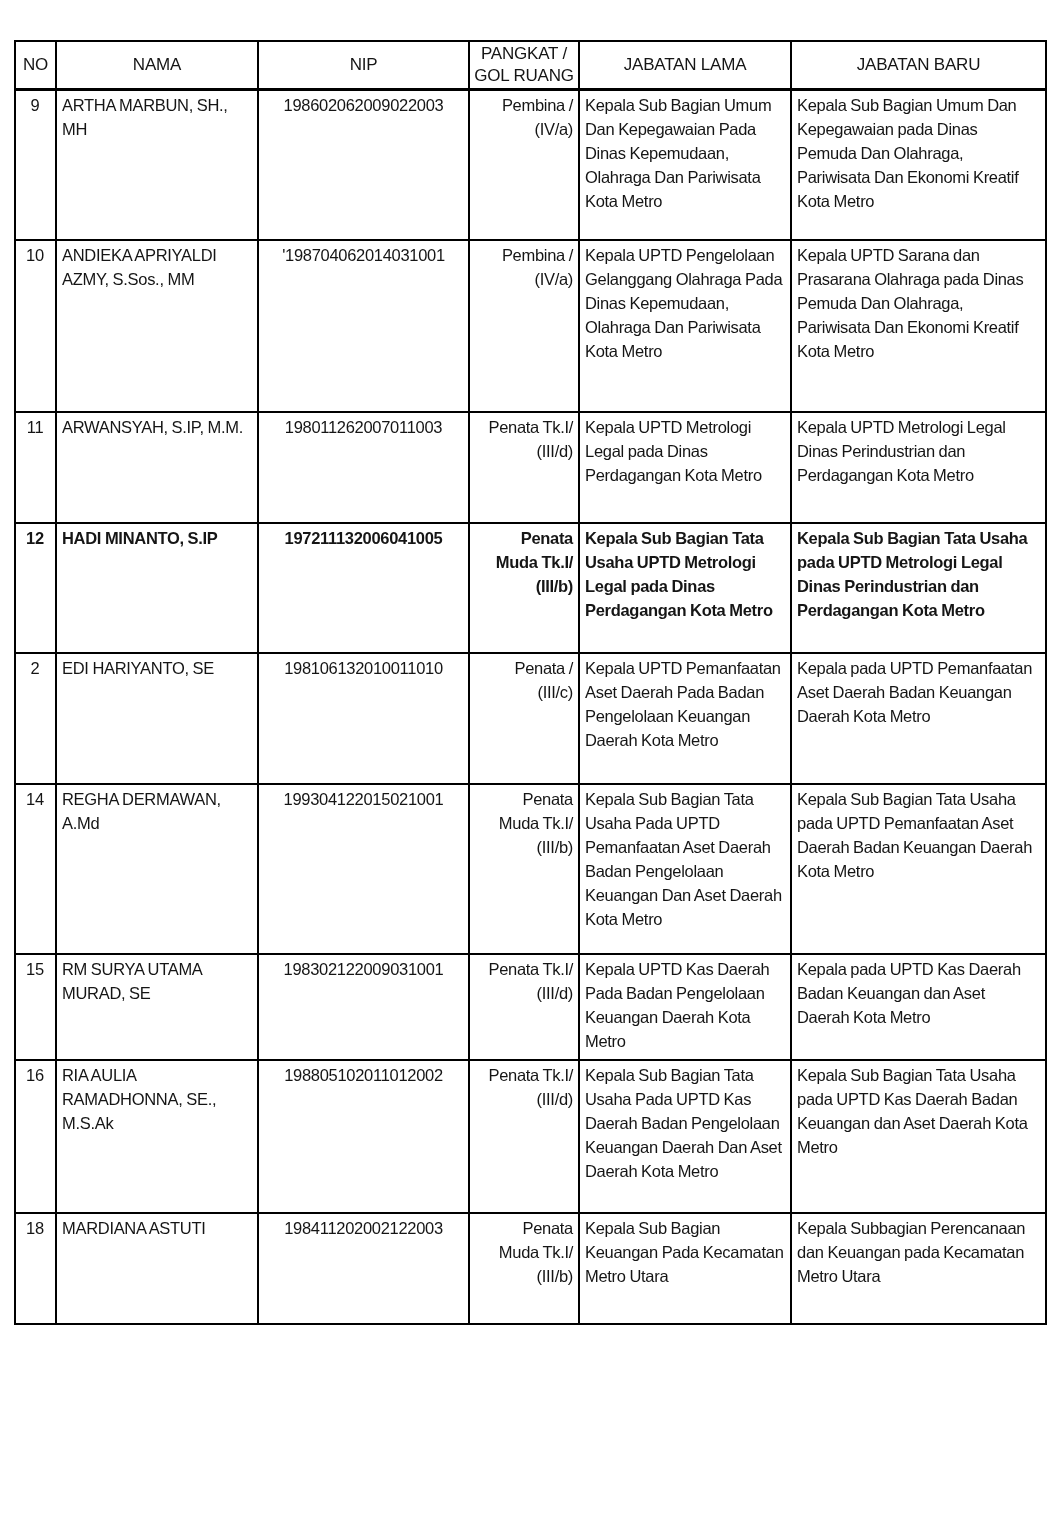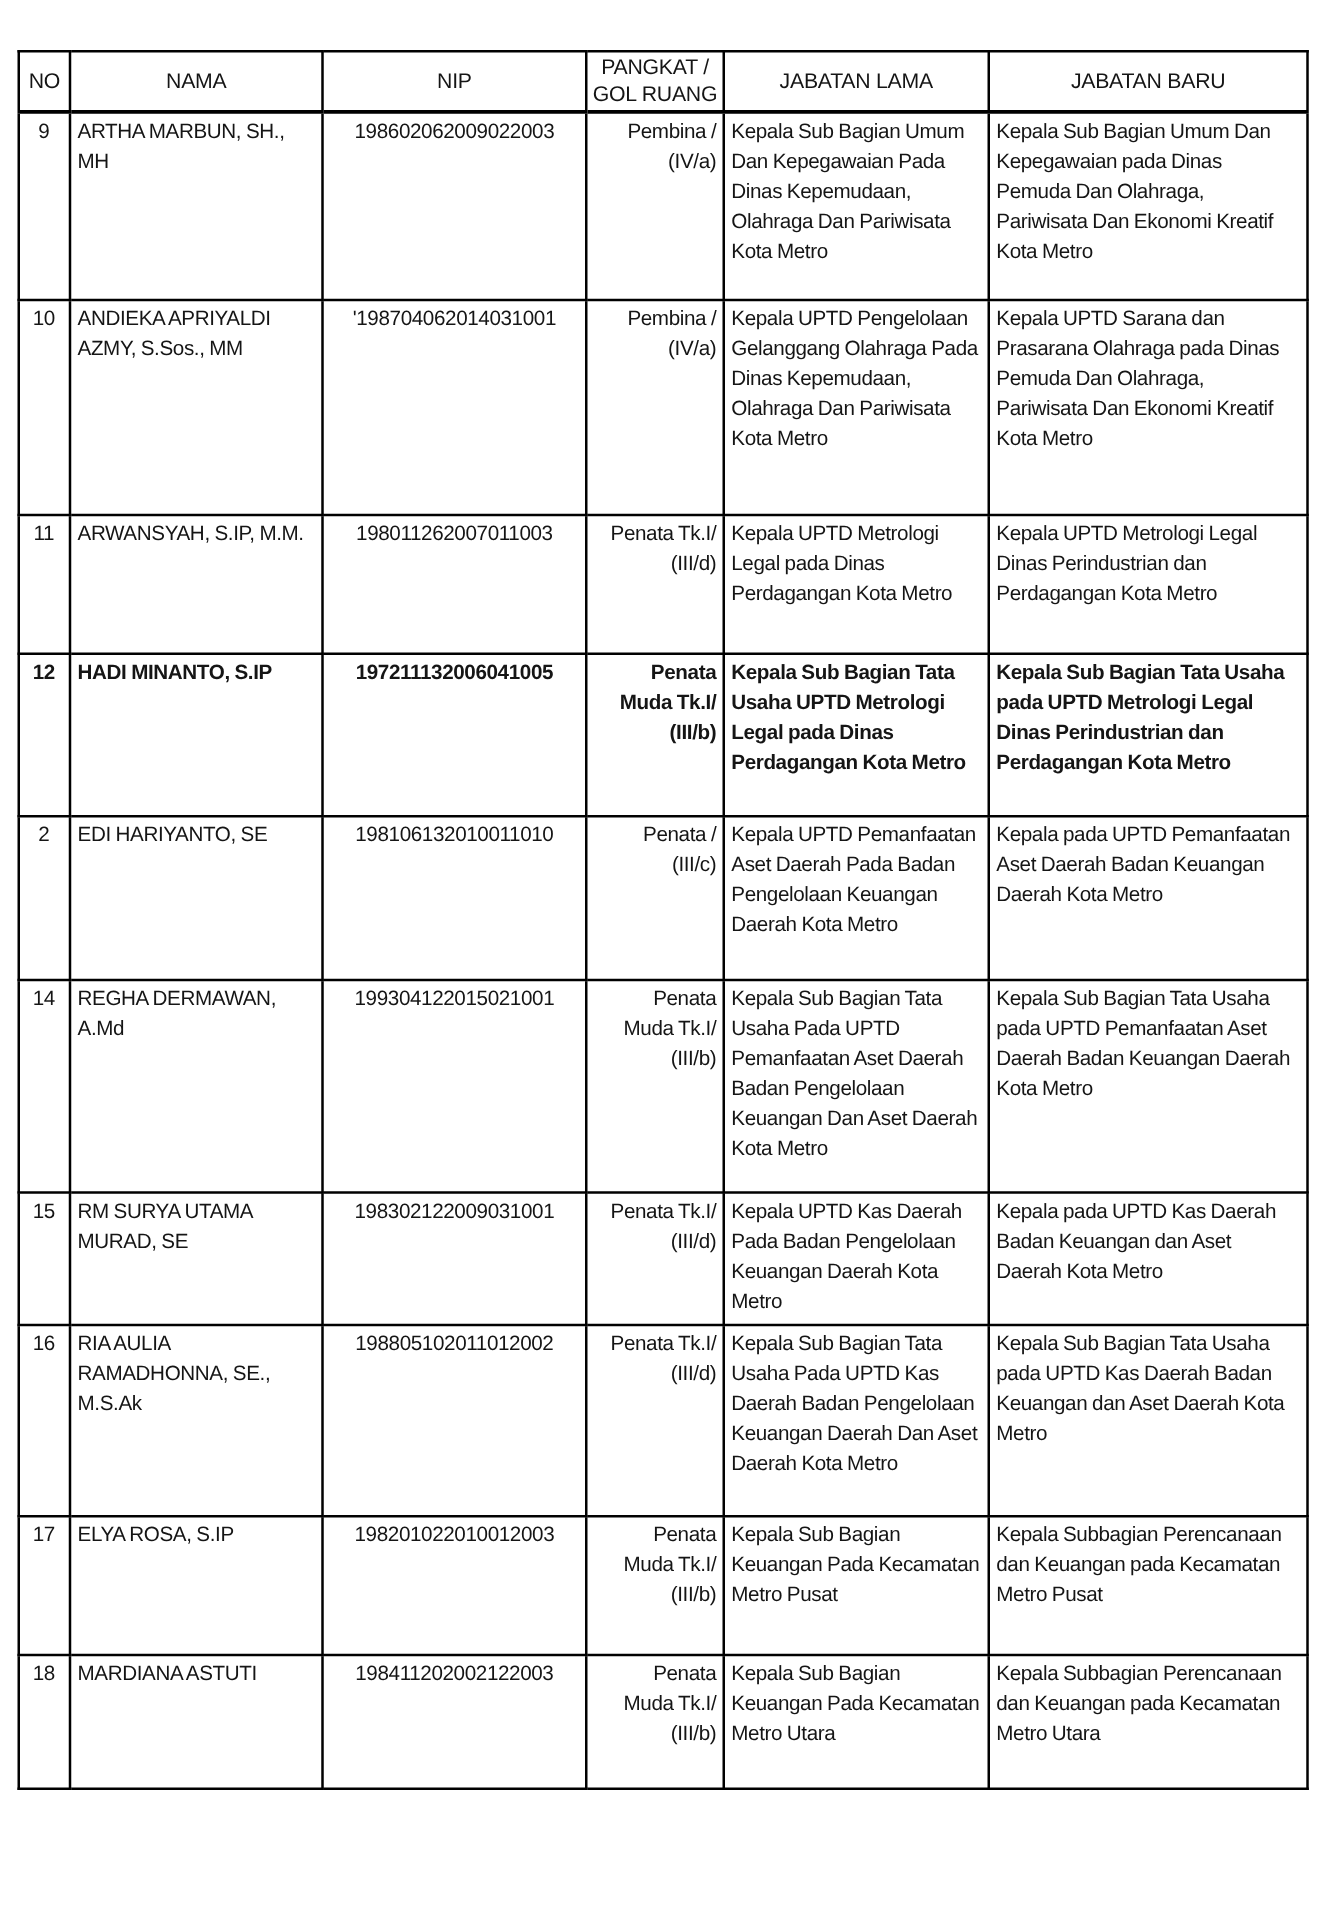--- a/index.html
+++ b/index.html
@@ -164,30 +164,20 @@
         <tr>
     <td class="cell-no">16</td>
     <td class="cell-nama">RIA AULIA RAMADHONNA, SE., M.S.Ak</td>
     <td class="cell-nip">198805102011012002</td>
     <td class="cell-pangkat">Penata Tk.I/
 (III/d)</td>
     <td class="cell-lama">Kepala Sub Bagian Tata Usaha Pada UPTD Kas Daerah Badan Pengelolaan Keuangan Daerah Dan Aset Daerah Kota Metro</td>
     <td class="cell-baru">Kepala Sub Bagian Tata Usaha pada UPTD Kas Daerah Badan Keuangan dan Aset Daerah Kota Metro</td>
   </tr>
         <tr>
-    <td class="cell-no">17</td>
-    <td class="cell-nama">ELYA ROSA, S.IP</td>
-    <td class="cell-nip">198201022010012003</td>
-    <td class="cell-pangkat">Penata
-Muda Tk.I/
-(III/b)</td>
-    <td class="cell-lama">Kepala Sub Bagian Keuangan Pada Kecamatan Metro Pusat</td>
-    <td class="cell-baru">Kepala Subbagian Perencanaan dan Keuangan pada Kecamatan Metro Pusat</td>
-  </tr>
-        <tr>
     <td class="cell-no">18</td>
     <td class="cell-nama">MARDIANA ASTUTI</td>
     <td class="cell-nip">198411202002122003</td>
     <td class="cell-pangkat">Penata
 Muda Tk.I/
 (III/b)</td>
     <td class="cell-lama">Kepala Sub Bagian Keuangan Pada Kecamatan Metro Utara</td>
     <td class="cell-baru">Kepala Subbagian Perencanaan dan Keuangan pada Kecamatan Metro Utara</td>
   </tr>
       </tbody>

